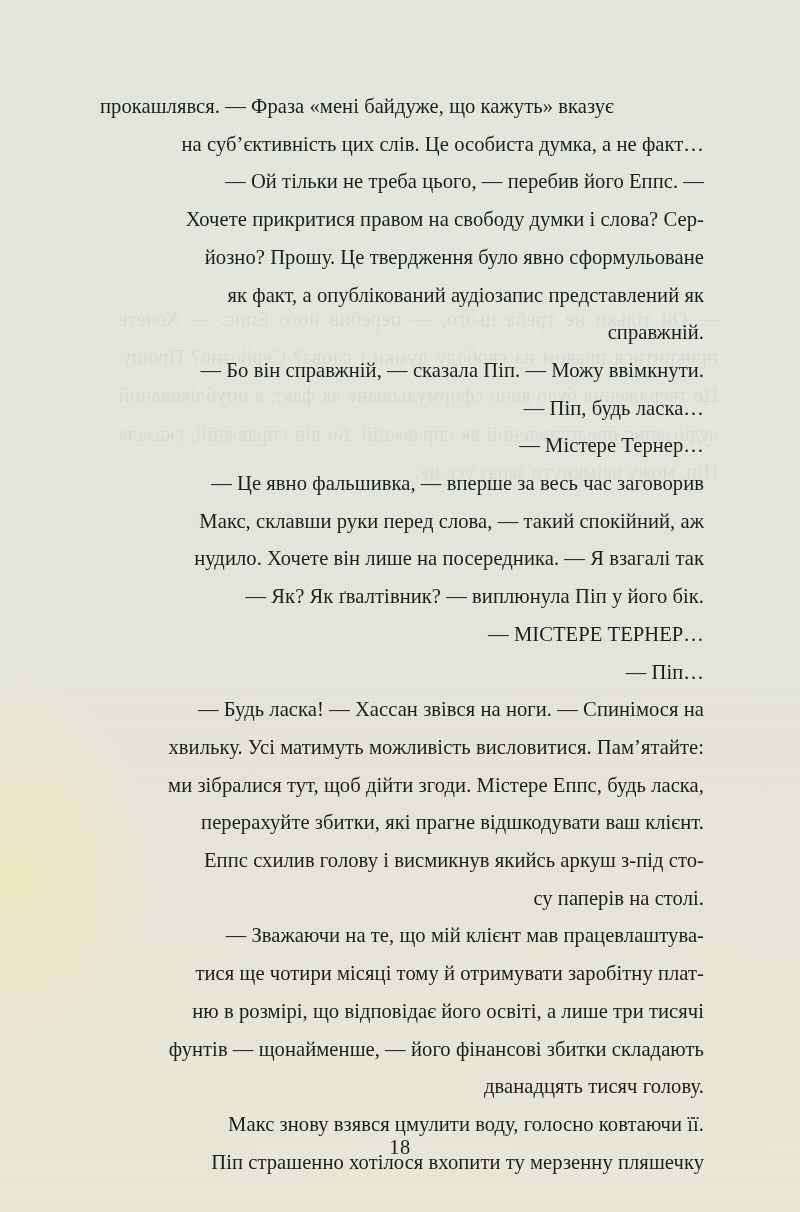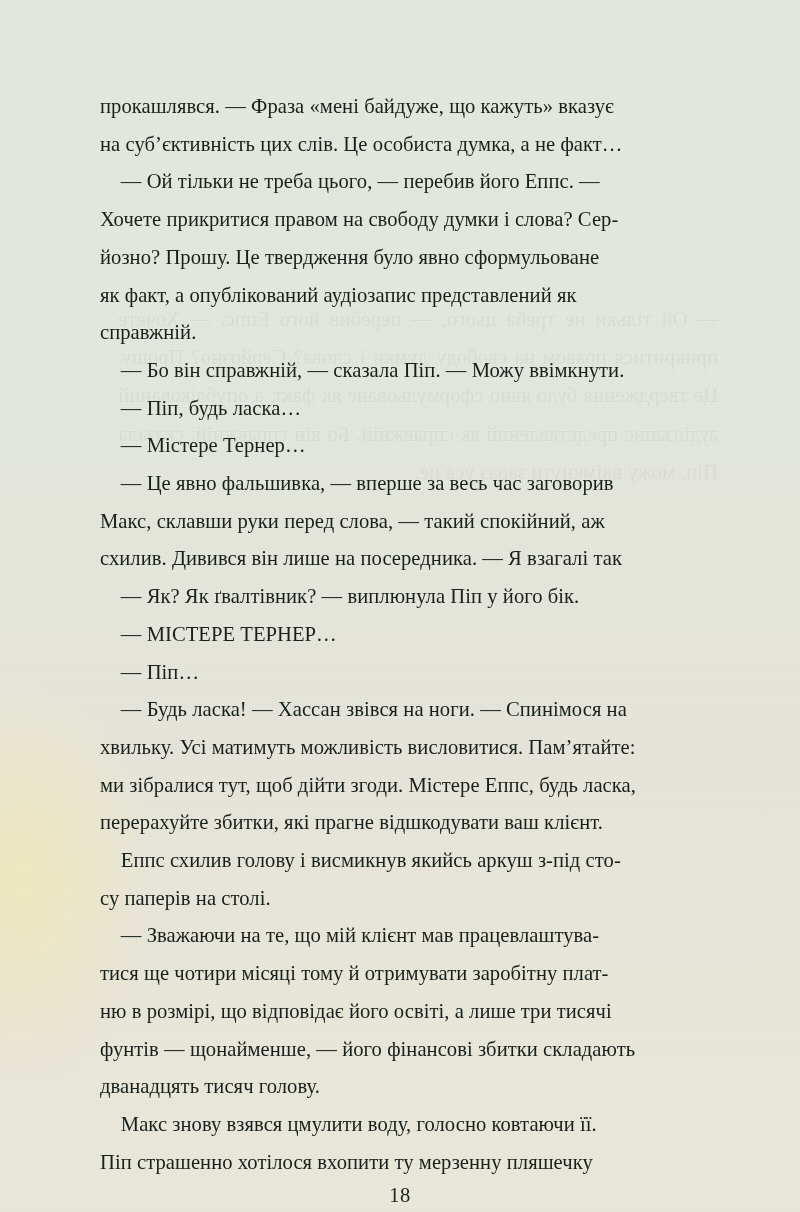--- a/index.html
+++ b/index.html
@@ -91,37 +91,38 @@
     font-size: 20.6px;
     line-height: 37.7px;
     letter-spacing: 0.05px;
     font-weight: 400;
   }
 
   .line {
     display: block;
     white-space: pre;
     text-rendering: optimizeLegibility;
+    text-align: right;
   }
 
   
   .line.just {
     display: flex;
     justify-content: space-between;
   }
   .line.just > span {
     white-space: pre;
   }
 
   
   .folio {
     position: absolute;
     left: 0;
     right: 0;
-    top: 1184px;
+    top: 1136px;
     text-align: center;
     font-size: 20.5px;
     color: #1b231d;
     letter-spacing: 0.5px;
   }
 </style>
 </head>
 <body>
 
 <div class="page">
@@ -142,21 +143,21 @@
     <span class="line">йозно? Прошу. Це твердження було явно сформульоване</span>
     <span class="line">як факт, а опублікований аудіозапис представлений як</span>
     <span class="line">справжній.</span>
 
     <span class="line">    — Бо він справжній, — сказала Піп. — Можу ввімкнути.</span>
     <span class="line">    — Піп, будь ласка…</span>
     <span class="line">    — Містере Тернер…</span>
 
     <span class="line">    — Це явно фальшивка, — вперше за весь час заговорив</span>
     <span class="line">Макс, склавши руки перед слова, — такий спокійний, аж</span>
-    <span class="line">схилив. Дивився він лише на посередника. — Я взагалі так</span>
+    <span class="line">нудило. Хочете він лише на посередника. — Я взагалі так</span>
 
     <span class="line">    — Як? Як ґвалтівник? — виплюнула Піп у його бік.</span>
     <span class="line">    — МІСТЕРЕ ТЕРНЕР…</span>
     <span class="line">    — Піп…</span>
 
     <span class="line">    — Будь ласка! — Хассан звівся на ноги. — Спинімося на</span>
     <span class="line">хвильку. Усі матимуть можливість висловитися. Пам’ятайте:</span>
     <span class="line">ми зібралися тут, щоб дійти згоди. Містере Еппс, будь ласка,</span>
     <span class="line">перерахуйте збитки, які прагне відшкодувати ваш клієнт.</span>
 

